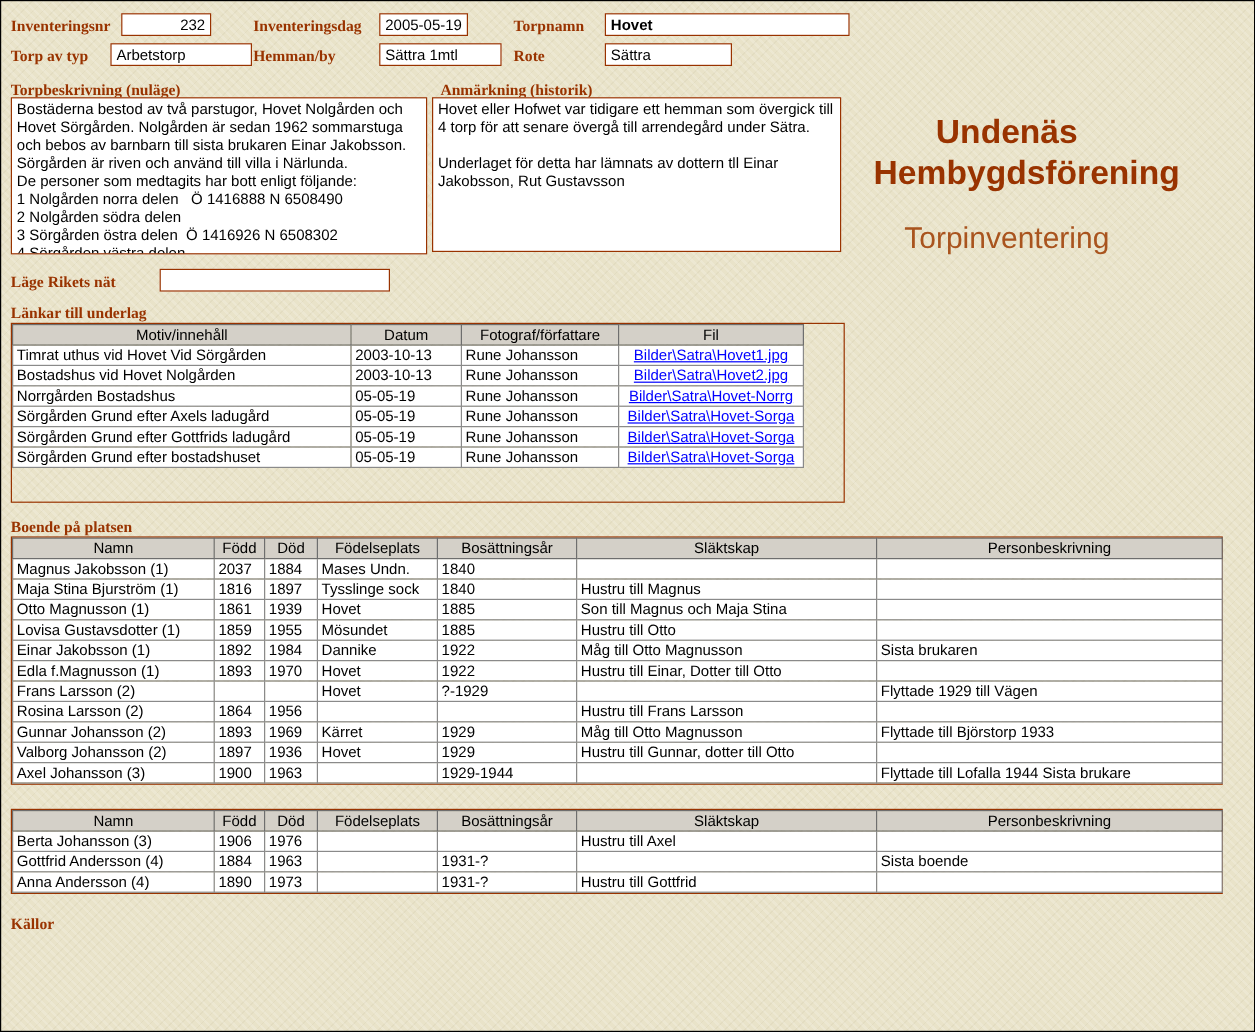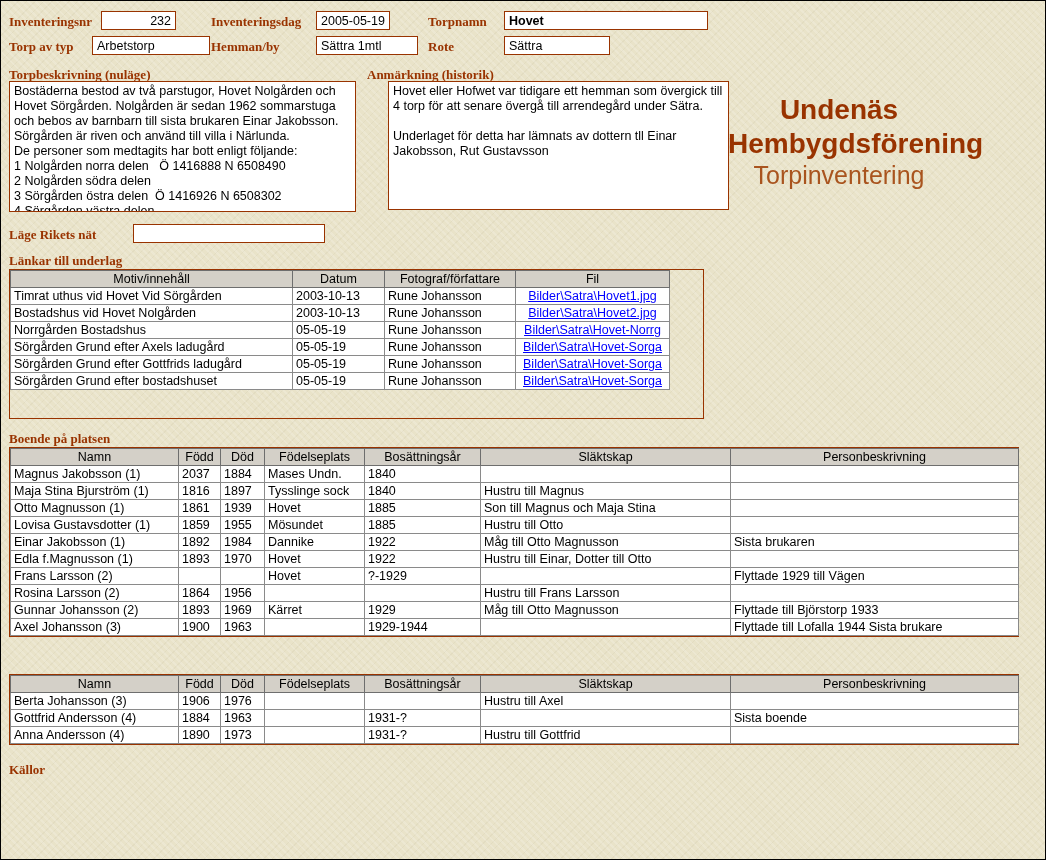--- a/index.html
+++ b/index.html
@@ -47,20 +47,21 @@
     left: 727px; top: 92px; width: 222px;
     text-align: center;
   }
   .title-main {
     color: #993300;
     font: bold 28px/34px "Liberation Sans", sans-serif;
   }
   .title-sub {
     color: #a9541e;
     font: 25px "Liberation Sans", sans-serif;
+    margin-top: 24px;
   }
   .tbl-wrap {
     position: absolute;
     border: 1px solid #993300;
     background: transparent;
   }
   table.grid {
     border-collapse: collapse;
     table-layout: fixed;
     font: 12.5px "Liberation Sans", sans-serif;
@@ -108,21 +109,21 @@
   <span class="lbl" style="left:8px;top:66px">Torpbeskrivning (nuläge)</span>
   <div class="textbox" style="left:8px;top:80px;width:347px;height:131px">Bostäderna bestod av två parstugor, Hovet Nolgården och Hovet Sörgården. Nolgården är sedan 1962 sommarstuga och bebos av barnbarn till sista brukaren Einar Jakobsson.
 Sörgården är riven och använd till villa i Närlunda.
 De personer som medtagits har bott enligt följande:
 1 Nolgården norra delen   Ö 1416888 N 6508490
 2 Nolgården södra delen
 3 Sörgården östra delen  Ö 1416926 N 6508302
 4 Sörgården västra delen</div>
 
   <span class="lbl" style="left:366px;top:66px">Anmärkning (historik)</span>
-  <div class="textbox" style="left:387px;top:80px;width:341px;height:129px">Hovet eller Hofwet var tidigare ett hemman som övergick till 4 torp för att senare övergå till arrendegård under Sätra.
+  <div class="textbox" style="left:359px;top:80px;width:341px;height:129px">Hovet eller Hofwet var tidigare ett hemman som övergick till 4 torp för att senare övergå till arrendegård under Sätra.
 
 Underlaget för detta har lämnats av dottern tll Einar Jakobsson, Rut Gustavsson</div>
 
   <div class="title-block">
     <div class="title-main">Undenäs</div>
     <div class="title-main">Hembygdsförening</div>
     <div class="title-sub">Torpinventering</div>
   </div>
 
   <span class="lbl" style="left:8px;top:226px">Läge Rikets nät</span>
@@ -285,20 +286,29 @@
           <tr>
             <td>Gunnar Johansson (2)</td>
             <td>1893</td>
             <td>1969</td>
             <td>Kärret</td>
             <td>1929</td>
             <td>Måg till Otto Magnusson</td>
             <td>Flyttade till Björstorp 1933</td>
           </tr>
           <tr>
+            <td>Valborg Johansson (2)</td>
+            <td>1897</td>
+            <td>1936</td>
+            <td>Hovet</td>
+            <td>1929</td>
+            <td>Hustru till Gunnar, dotter till Otto</td>
+            <td></td>
+          </tr>
+          <tr>
             <td>Axel Johansson (3)</td>
             <td>1900</td>
             <td>1963</td>
             <td></td>
             <td>1929-1944</td>
             <td></td>
             <td>Flyttade till Lofalla 1944 Sista brukare</td>
           </tr>
         </tbody>
     </table>

